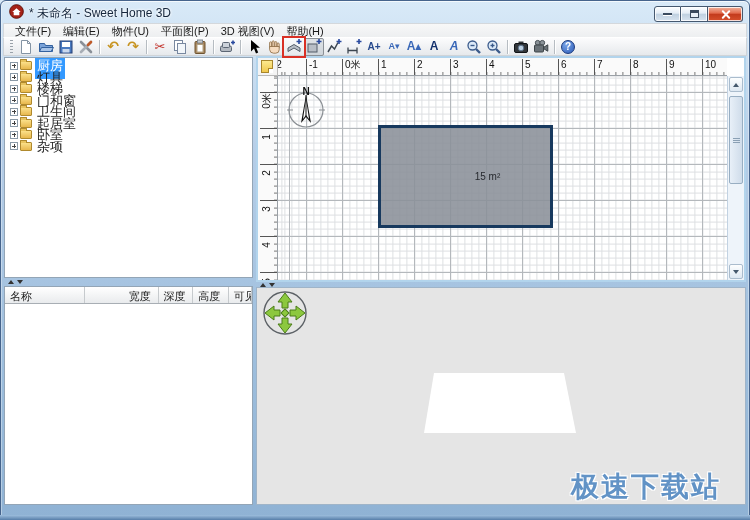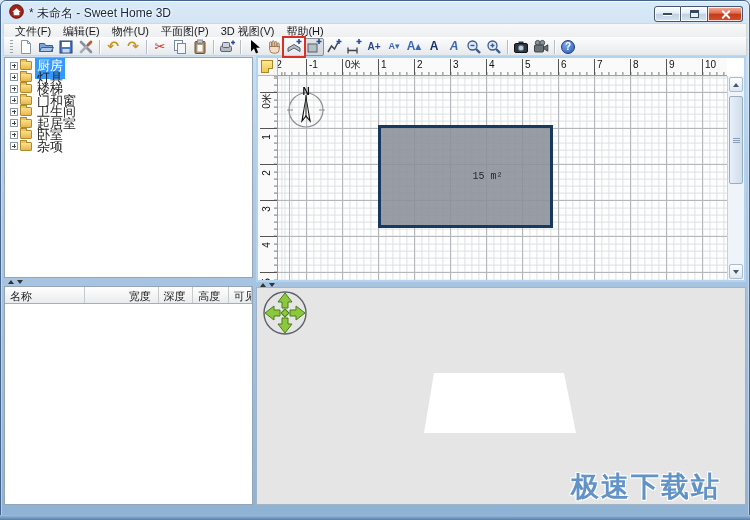--- a/index.html
+++ b/index.html
@@ -89,21 +89,21 @@
   .vticks{position:absolute;right:0;top:0;bottom:0;width:3px;
     background:repeating-linear-gradient(to bottom,#777 0 1px,transparent 1px 7.2px);background-position:0 1.6px;}
   .plan-grid{position:absolute;left:20px;top:18px;right:17px;bottom:0;background:
     repeating-linear-gradient(to right,#b4b8bc 0 1px,transparent 1px 36px),
     repeating-linear-gradient(to bottom,#b4b8bc 0 1px,transparent 1px 36px),
     repeating-linear-gradient(to right,#dddfe2 0 1px,transparent 1px 7.2px),
     repeating-linear-gradient(to bottom,#dddfe2 0 1px,transparent 1px 7.2px),#fff;
     background-position:28px 0,0 16px,6.4px 0,0 1.6px;}
   .room{position:absolute;left:100px;top:49px;width:175px;height:103px;background:rgba(138,144,152,.88);
     border:3px solid #17395e;display:flex;align-items:center;justify-content:center;}
-  .room-label{font-size:10px;color:#26292e;font-family:Liberation Mono, monospace;margin-left:44px;}
+  .room-label{font-size:10px;color:#26292e;font-family:Liberation Sans, sans-serif;margin-left:44px;}
   .compass{position:absolute;left:5px;top:9px;}
   .v-scrollbar{position:absolute;right:0;top:18px;width:17px;bottom:0;background:#eef4fa;border-left:1px solid #c2d2e2;}
   .sb-btn{position:absolute;left:1px;right:1px;height:15px;background:linear-gradient(#fdfefe,#dde8f2);border:1px solid #aabccd;border-radius:2px;
     display:flex;align-items:center;justify-content:center;}
   .sb-up{top:1px;} .sb-dn{bottom:1px;}
   .arr-up{width:0;height:0;border-left:3px solid transparent;border-right:3px solid transparent;border-bottom:4px solid #44586c;}
   .arr-dn{width:0;height:0;border-left:3px solid transparent;border-right:3px solid transparent;border-top:4px solid #44586c;}
   .sb-thumb{position:absolute;left:1px;right:1px;top:20px;height:88px;background:linear-gradient(to right,#e8f0f8,#cfdcea);
     border:1px solid #98aec2;border-radius:2px;display:flex;align-items:center;justify-content:center;flex-direction:column;gap:1px;}
   .sb-thumb i{display:block;width:7px;height:1px;background:#8aa0b4;}

